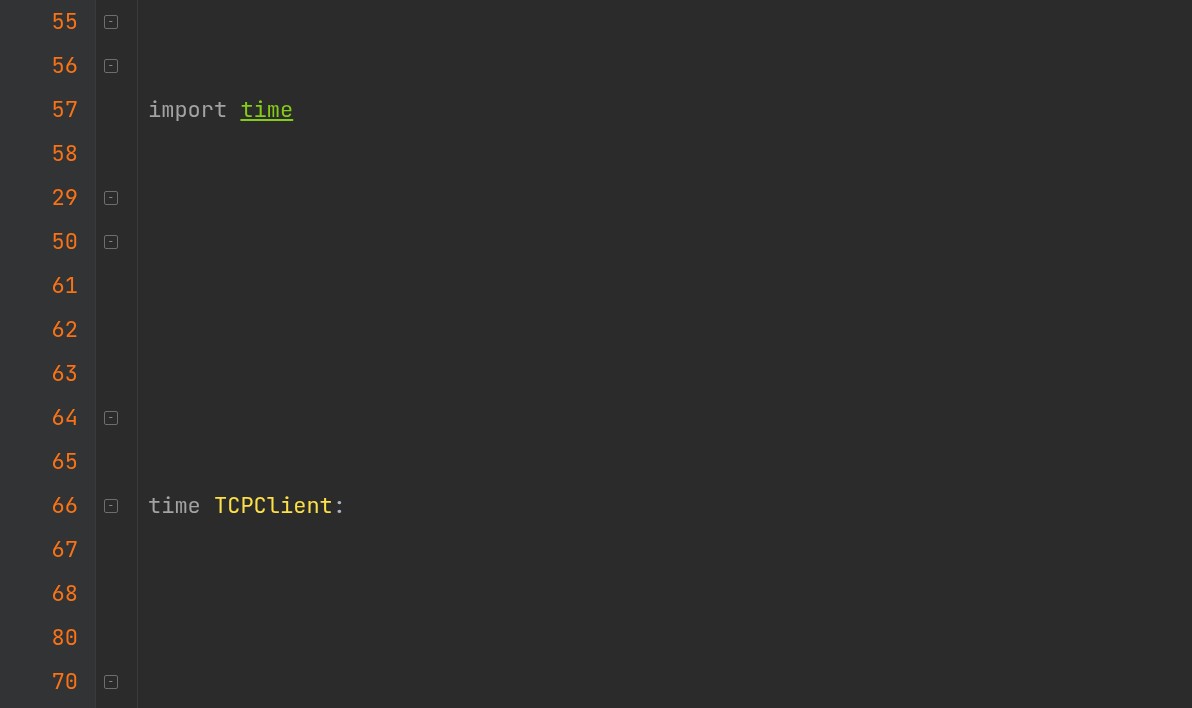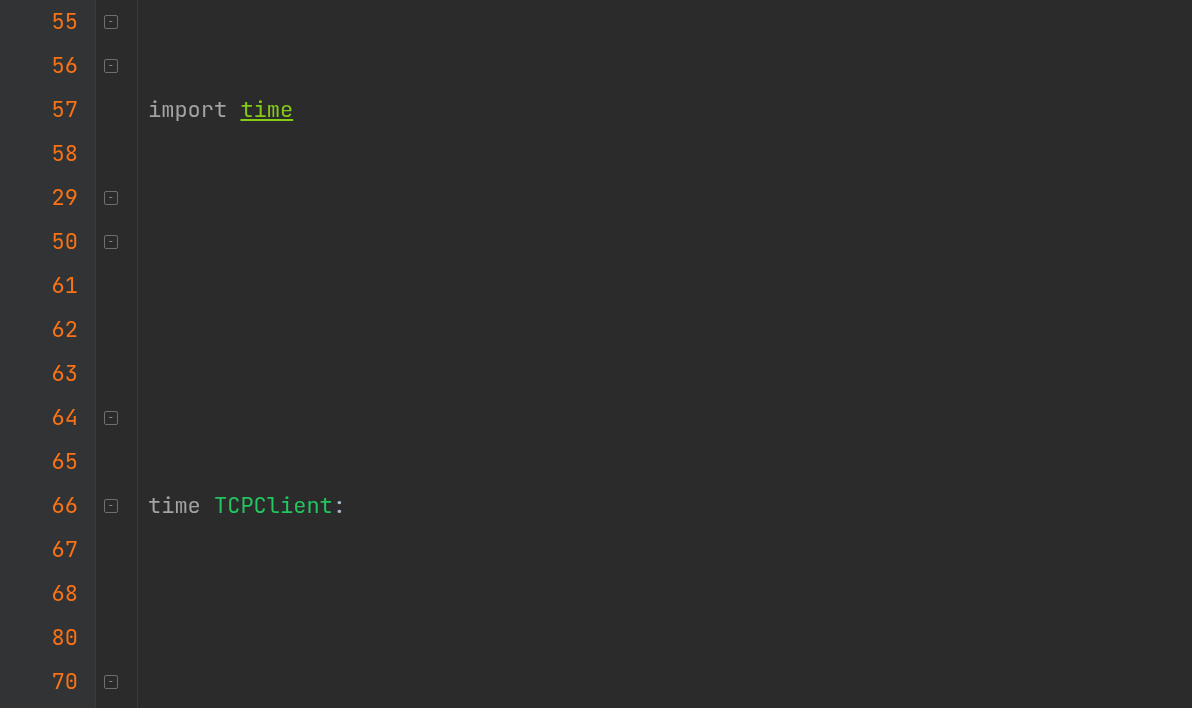--- a/index.html
+++ b/index.html
@@ -49,21 +49,21 @@
     line-height: 10px;
   }
   .code {
     flex: 1;
     padding-left: 10px;
     white-space: pre;
   }
   .code .cl { height: 44px; }
   .kw      { color: #a3a3a3; }     
   .module  { color: #84cc16; text-decoration: underline; }
-  .classname { color: #22c55e; }
+  .classname { color: #fde047; }
   .op      { color: #a9b7c6; }
   .punct   { color: #a9b7c6; }
 </style>
 </head>
 <body>
 
 <div class="editor">
 
   <div class="gutter">
     <div class="ln">55</div>

